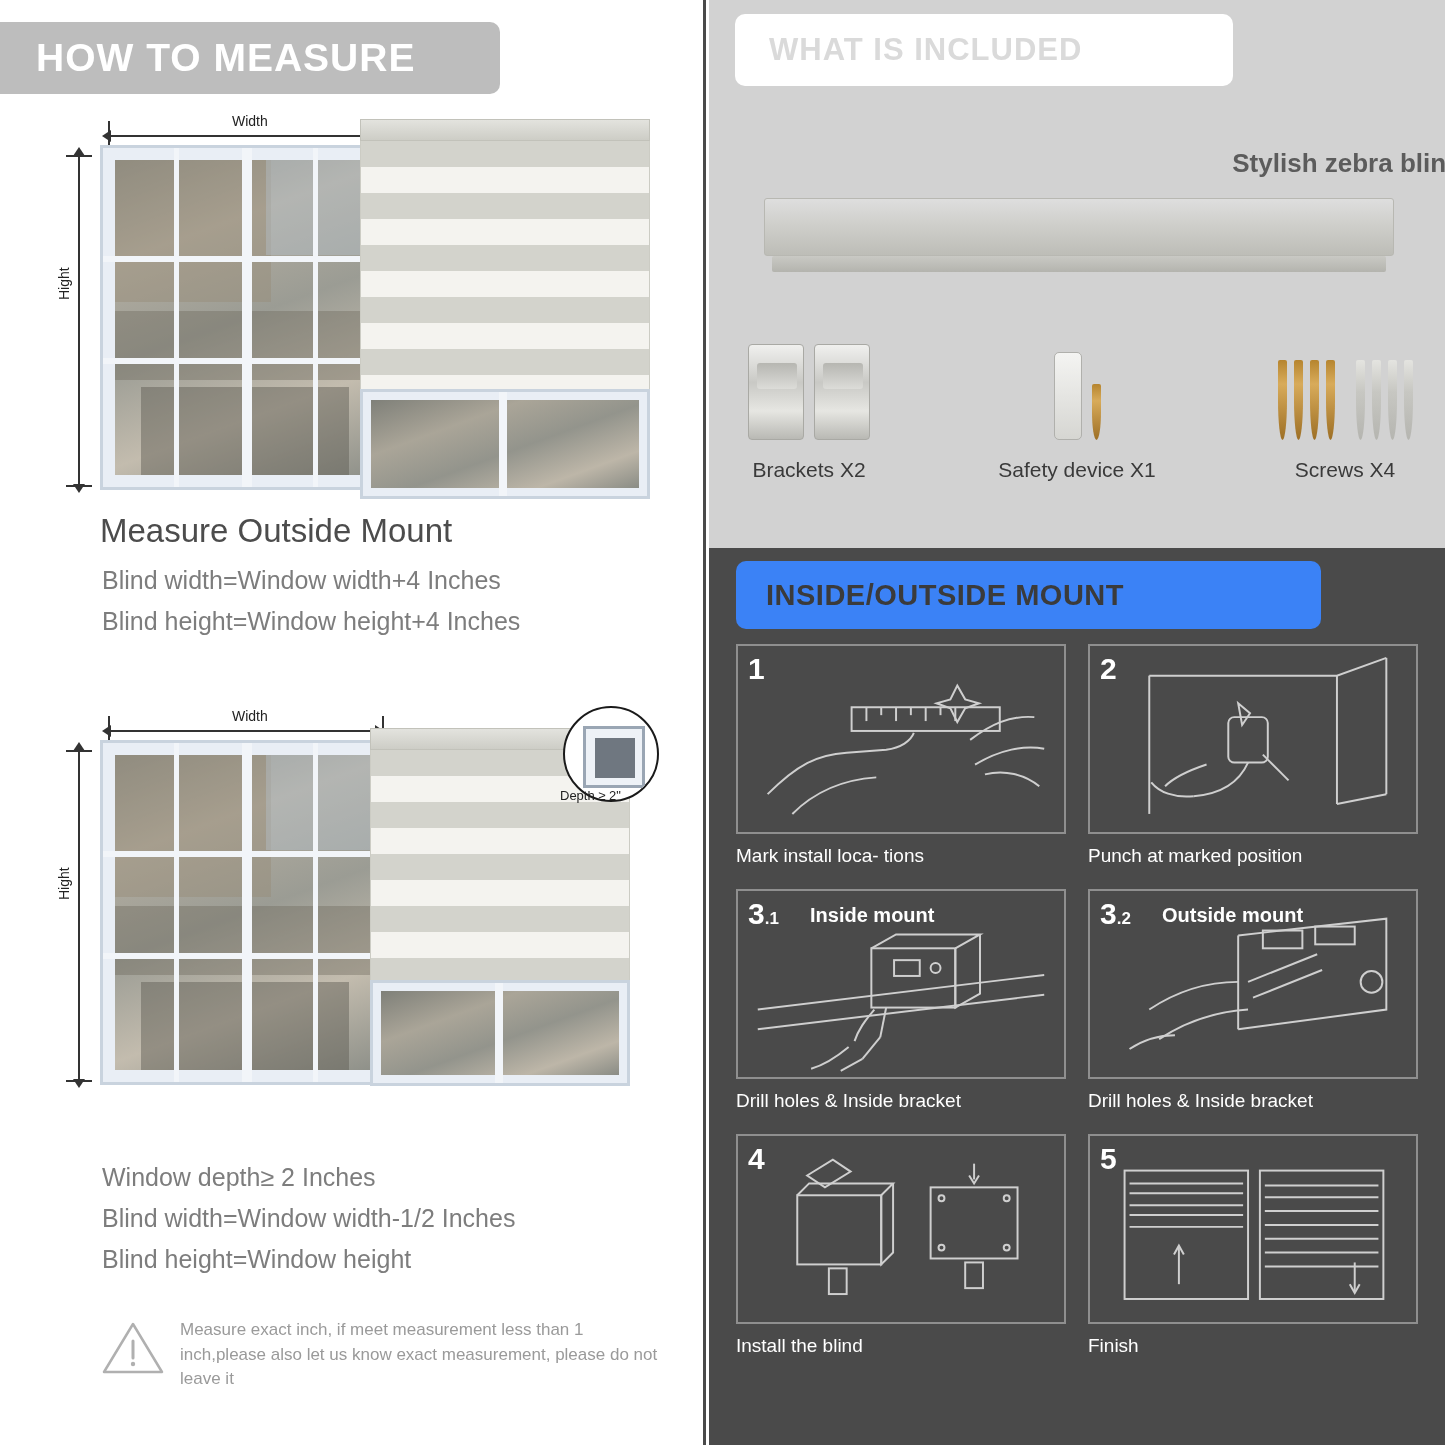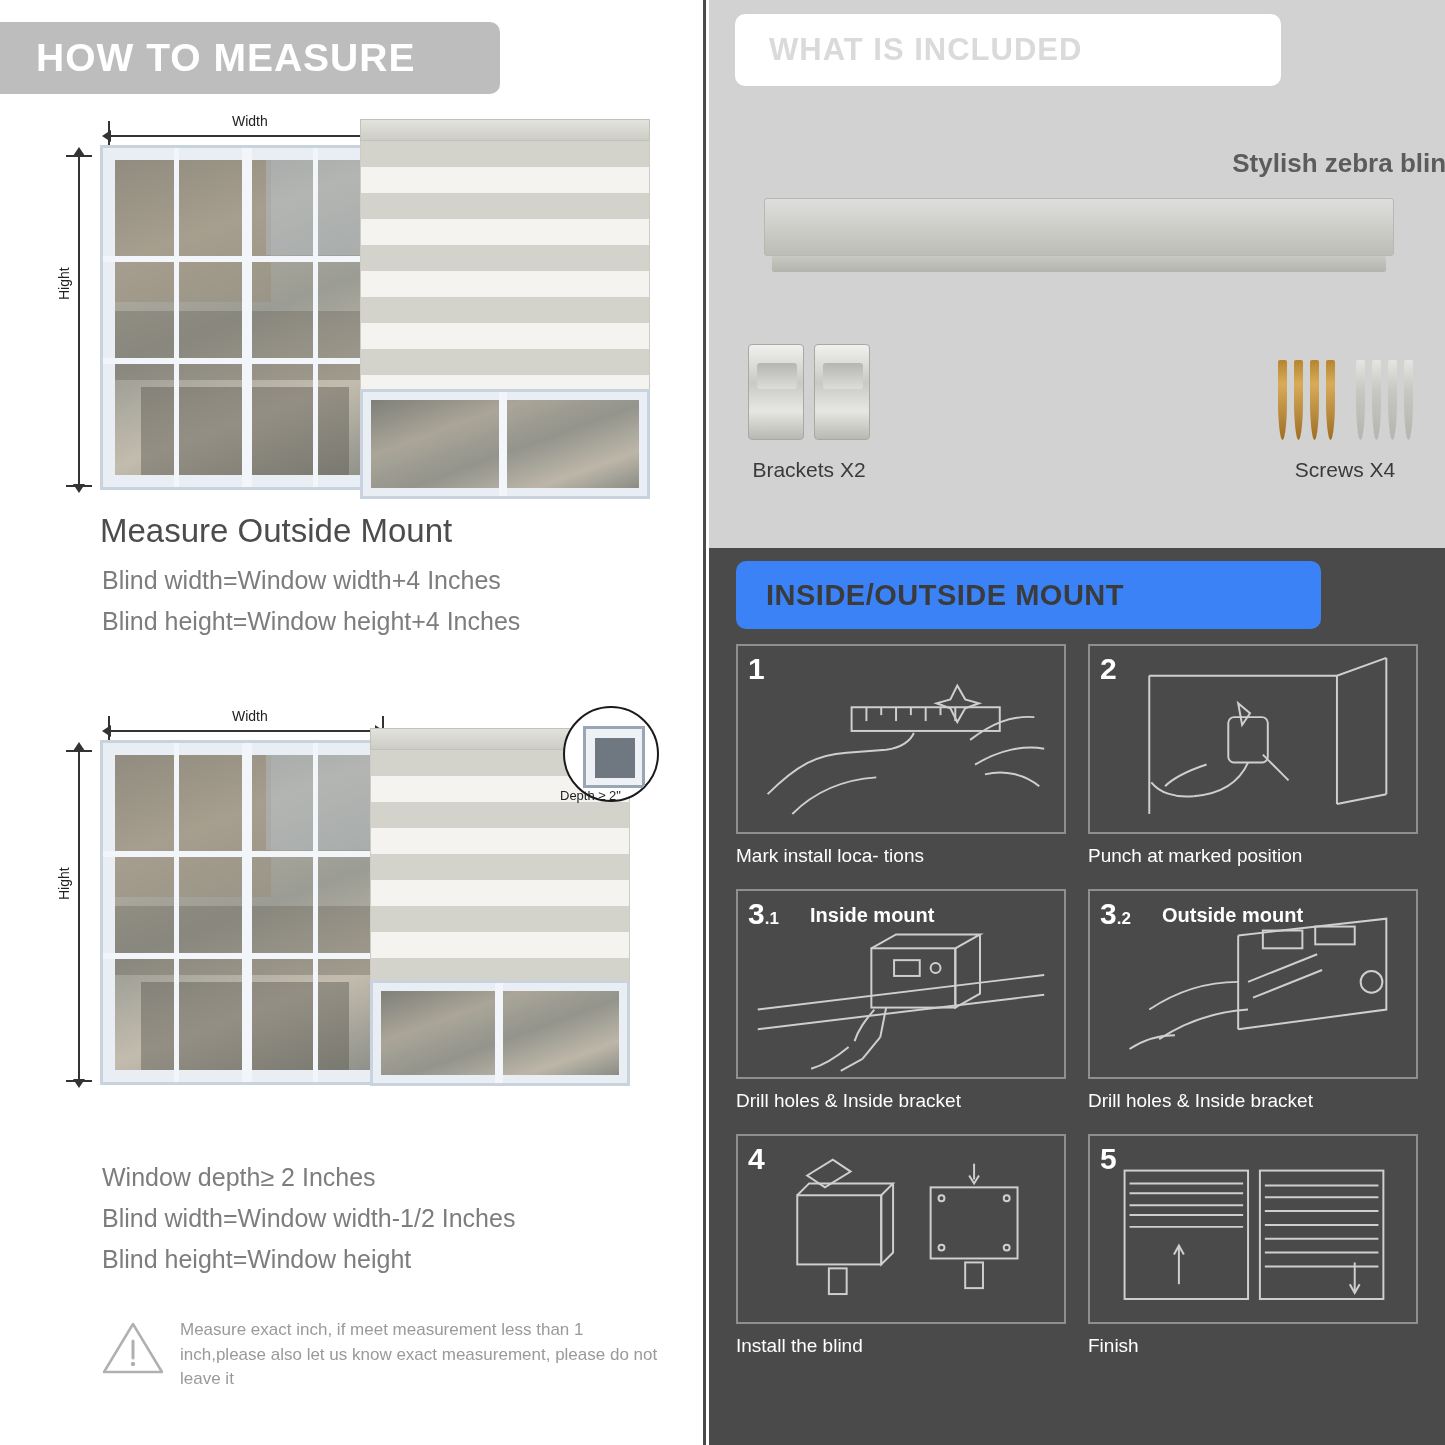--- a/index.html
+++ b/index.html
@@ -302,38 +302,45 @@
           <polygon points="33,6 62,54 4,54" fill="none" stroke="#b0b0b0" stroke-width="2.5" stroke-linejoin="round"></polygon>
           <line x1="33" y1="23" x2="33" y2="40" stroke="#b0b0b0" stroke-width="3" stroke-linecap="round"></line>
           <circle cx="33" cy="46" r="2.2" fill="#b0b0b0" stroke="none"></circle>
         </svg>
       </div>
       <div class="warn-text">Measure exact inch, if meet measurement less than 1 inch,please also let us know exact measurement, please do not leave it</div>
     </div>
   </div>
 
   <div class="right-top">
-    <div style="position:absolute; left:26px; top:14px; width:546px; height:72px; background:#ffffff; border-radius:10px; display:flex; align-items:center; padding-left:34px; font-size:31px; font-weight:bold; letter-spacing:1px; color:#dadada;">WHAT IS INCLUDED</div>
+    <div style="position:absolute; left:26px; top:14px; width:498px; height:72px; background:#ffffff; border-radius:10px; display:flex; align-items:center; padding-left:34px; font-size:31px; font-weight:bold; letter-spacing:1px; color:#dadada;">WHAT IS INCLUDED</div>
 
     <div class="included-title">Stylish zebra blind X1</div>
 
     <div class="blind-product">
       <div class="blind-rail"></div>
       <div class="blind-rail-bottom"></div>
     </div>
 
     <div class="parts-row">
       <div class="part">
         <div class="part-art">
           <div class="bracket"></div>
           <div class="bracket"></div>
         </div>
         <div class="part-label">Brackets X2</div>
       </div>
 
+      <div class="part">
+        <div class="part-art">
+          <div class="safety"></div>
+          <div class="screw" style="height:56px;"></div>
+        </div>
+        <div class="part-label">Safety device X1</div>
+      </div>
 
       <div class="part">
         <div class="part-art" style="gap:7px;">
           <div class="screw"></div>
           <div class="screw"></div>
           <div class="screw"></div>
           <div class="screw"></div>
           <div class="screw pale" style="margin-left:14px;"></div>
           <div class="screw pale"></div>
           <div class="screw pale"></div>

